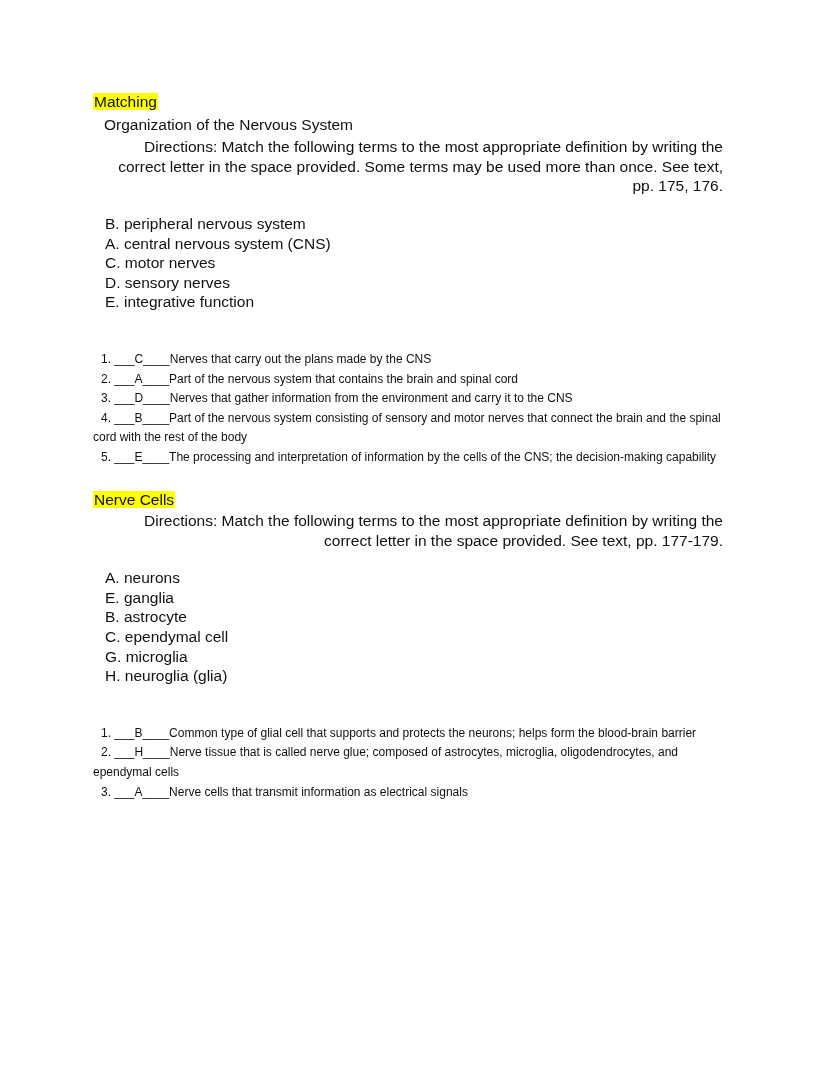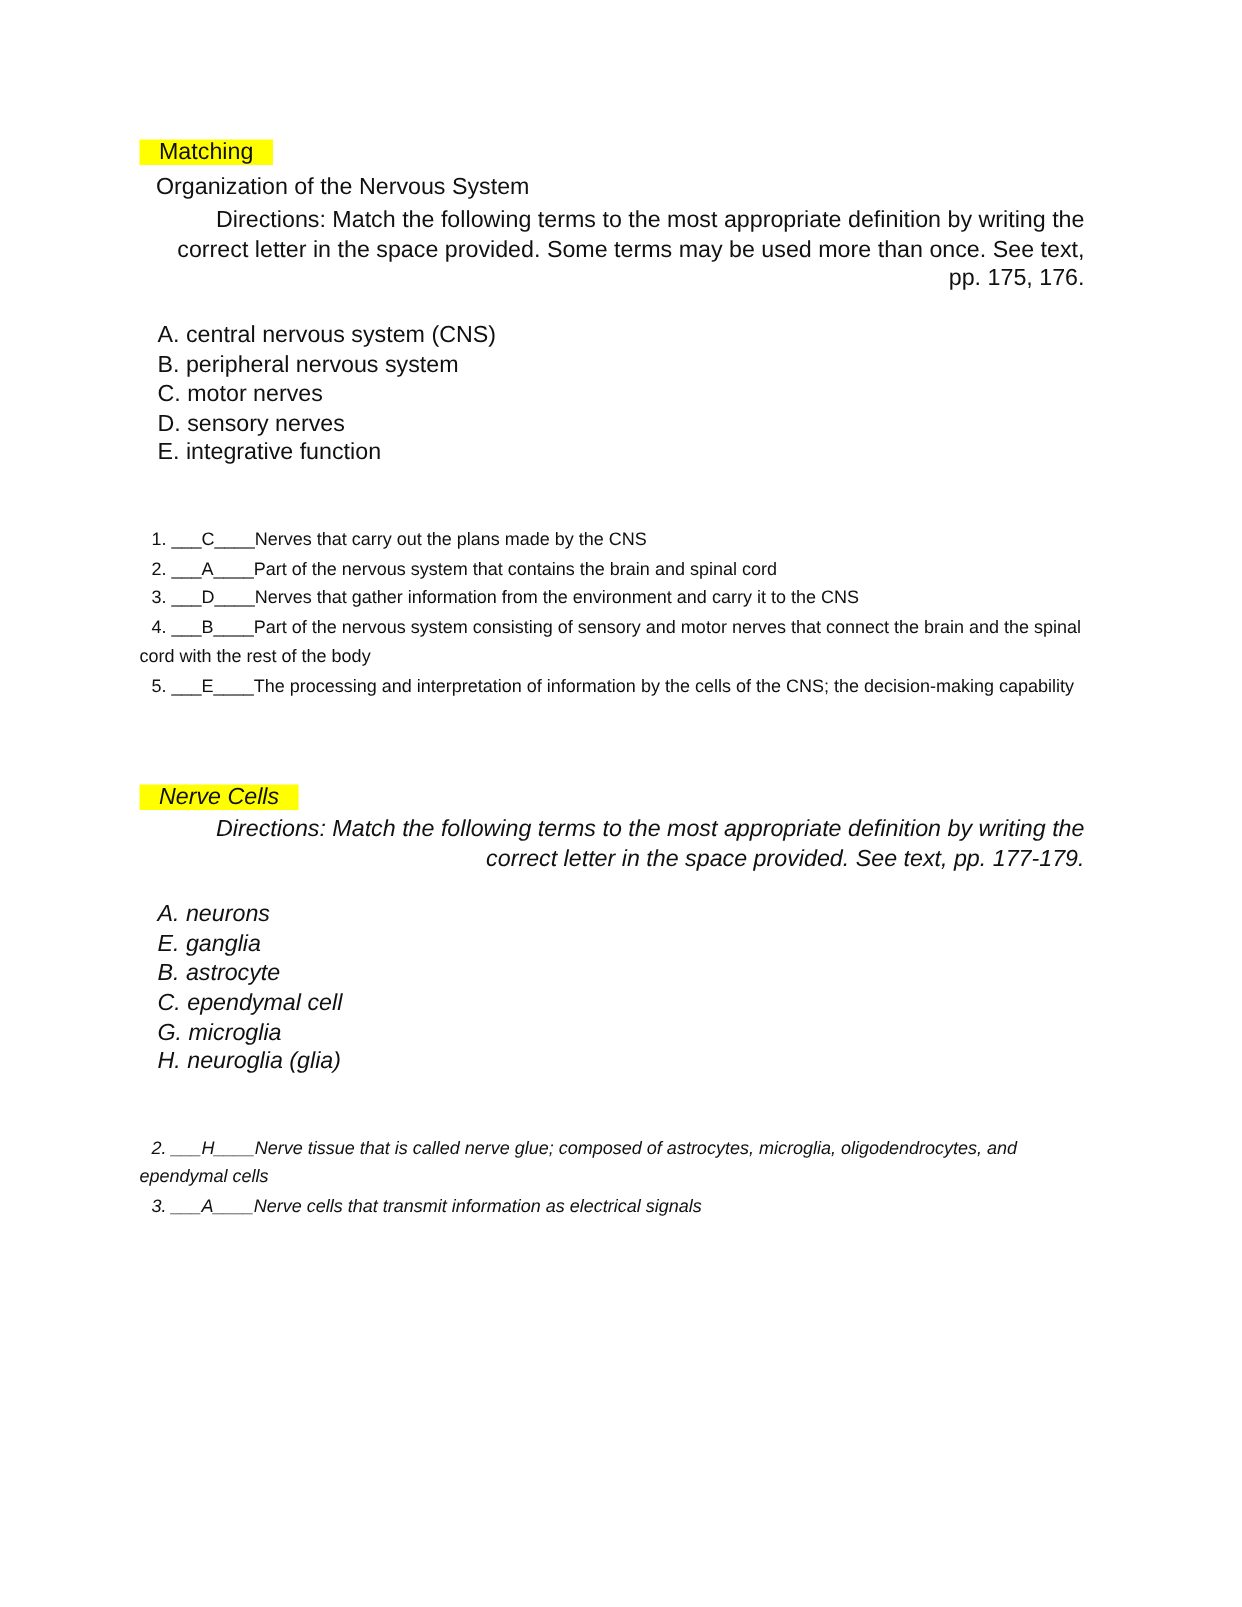--- a/index.html
+++ b/index.html
@@ -25,32 +25,31 @@
   .content {
     position: absolute;
     left: 93px;
     top: 92px;
     width: 630px;
   }
   .section {
     margin: 0;
   }
   .section + .section {
-    margin-top: 54px;
-    font-style: italic;
+    margin-top: 22px;
   }
   .sec-title {
     font-size: 15.5px;
     line-height: 19.6px;
     margin: 0 0 2px 0;
     font-weight: 400;
   }
   .hl {
     background: #ffff00;
-    padding: 0 13px;
+    padding: 0 1px;
   }
   .subtitle {
     font-size: 15.5px;
     line-height: 19.6px;
     margin: 3px;
     text-indent: 8px;
   }
   .directions {
     font-size: 15.5px;
     line-height: 19.6px;
@@ -93,22 +92,22 @@
 
 <div class="page">
   <div class="content">
 
     <div class="section">
       <p class="sec-title"><span class="hl">Matching</span></p>
       <p class="subtitle">Organization of the Nervous System</p>
       <p class="directions">Directions: Match the following terms to the most appropriate definition by writing the correct letter in the space provided. Some terms may be used more than once. See text, pp. 175, 176.</p>
 
       <ul class="term-list">
+        <li>B. peripheral nervous system</li>
         <li>A. central nervous system (CNS)</li>
-        <li>B. peripheral nervous system</li>
         <li>C. motor nerves</li>
         <li>D. sensory nerves</li>
         <li>E. integrative function</li>
       </ul>
 
       <ul class="item-list">
         <li>
           <span>1.</span>
           <span class="blank">___</span><span>C</span><span class="blank">____</span><span>Nerves that carry out the plans made by the CNS</span>
         </li>
@@ -139,20 +138,24 @@
         <li>A. neurons</li>
         <li>E. ganglia</li>
         <li>B. astrocyte</li>
         <li>C. ependymal cell</li>
         <li>G. microglia</li>
         <li>H. neuroglia (glia)</li>
       </ul>
 
       <ul class="item-list">
         <li>
+          <span>1.</span>
+          <span class="blank">___</span><span>B</span><span class="blank">____</span><span>Common type of glial cell that supports and protects the neurons; helps form the blood-brain barrier</span>
+        </li>
+        <li>
           <span>2.</span>
           <span class="blank">___</span><span>H</span><span class="blank">____</span><span>Nerve tissue that is called nerve glue; composed of astrocytes, microglia, oligodendrocytes, and ependymal cells</span>
         </li>
         <li>
           <span>3.</span>
           <span class="blank">___</span><span>A</span><span class="blank">____</span><span>Nerve cells that transmit information as electrical signals</span>
         </li>
       </ul>
     </div>
 

